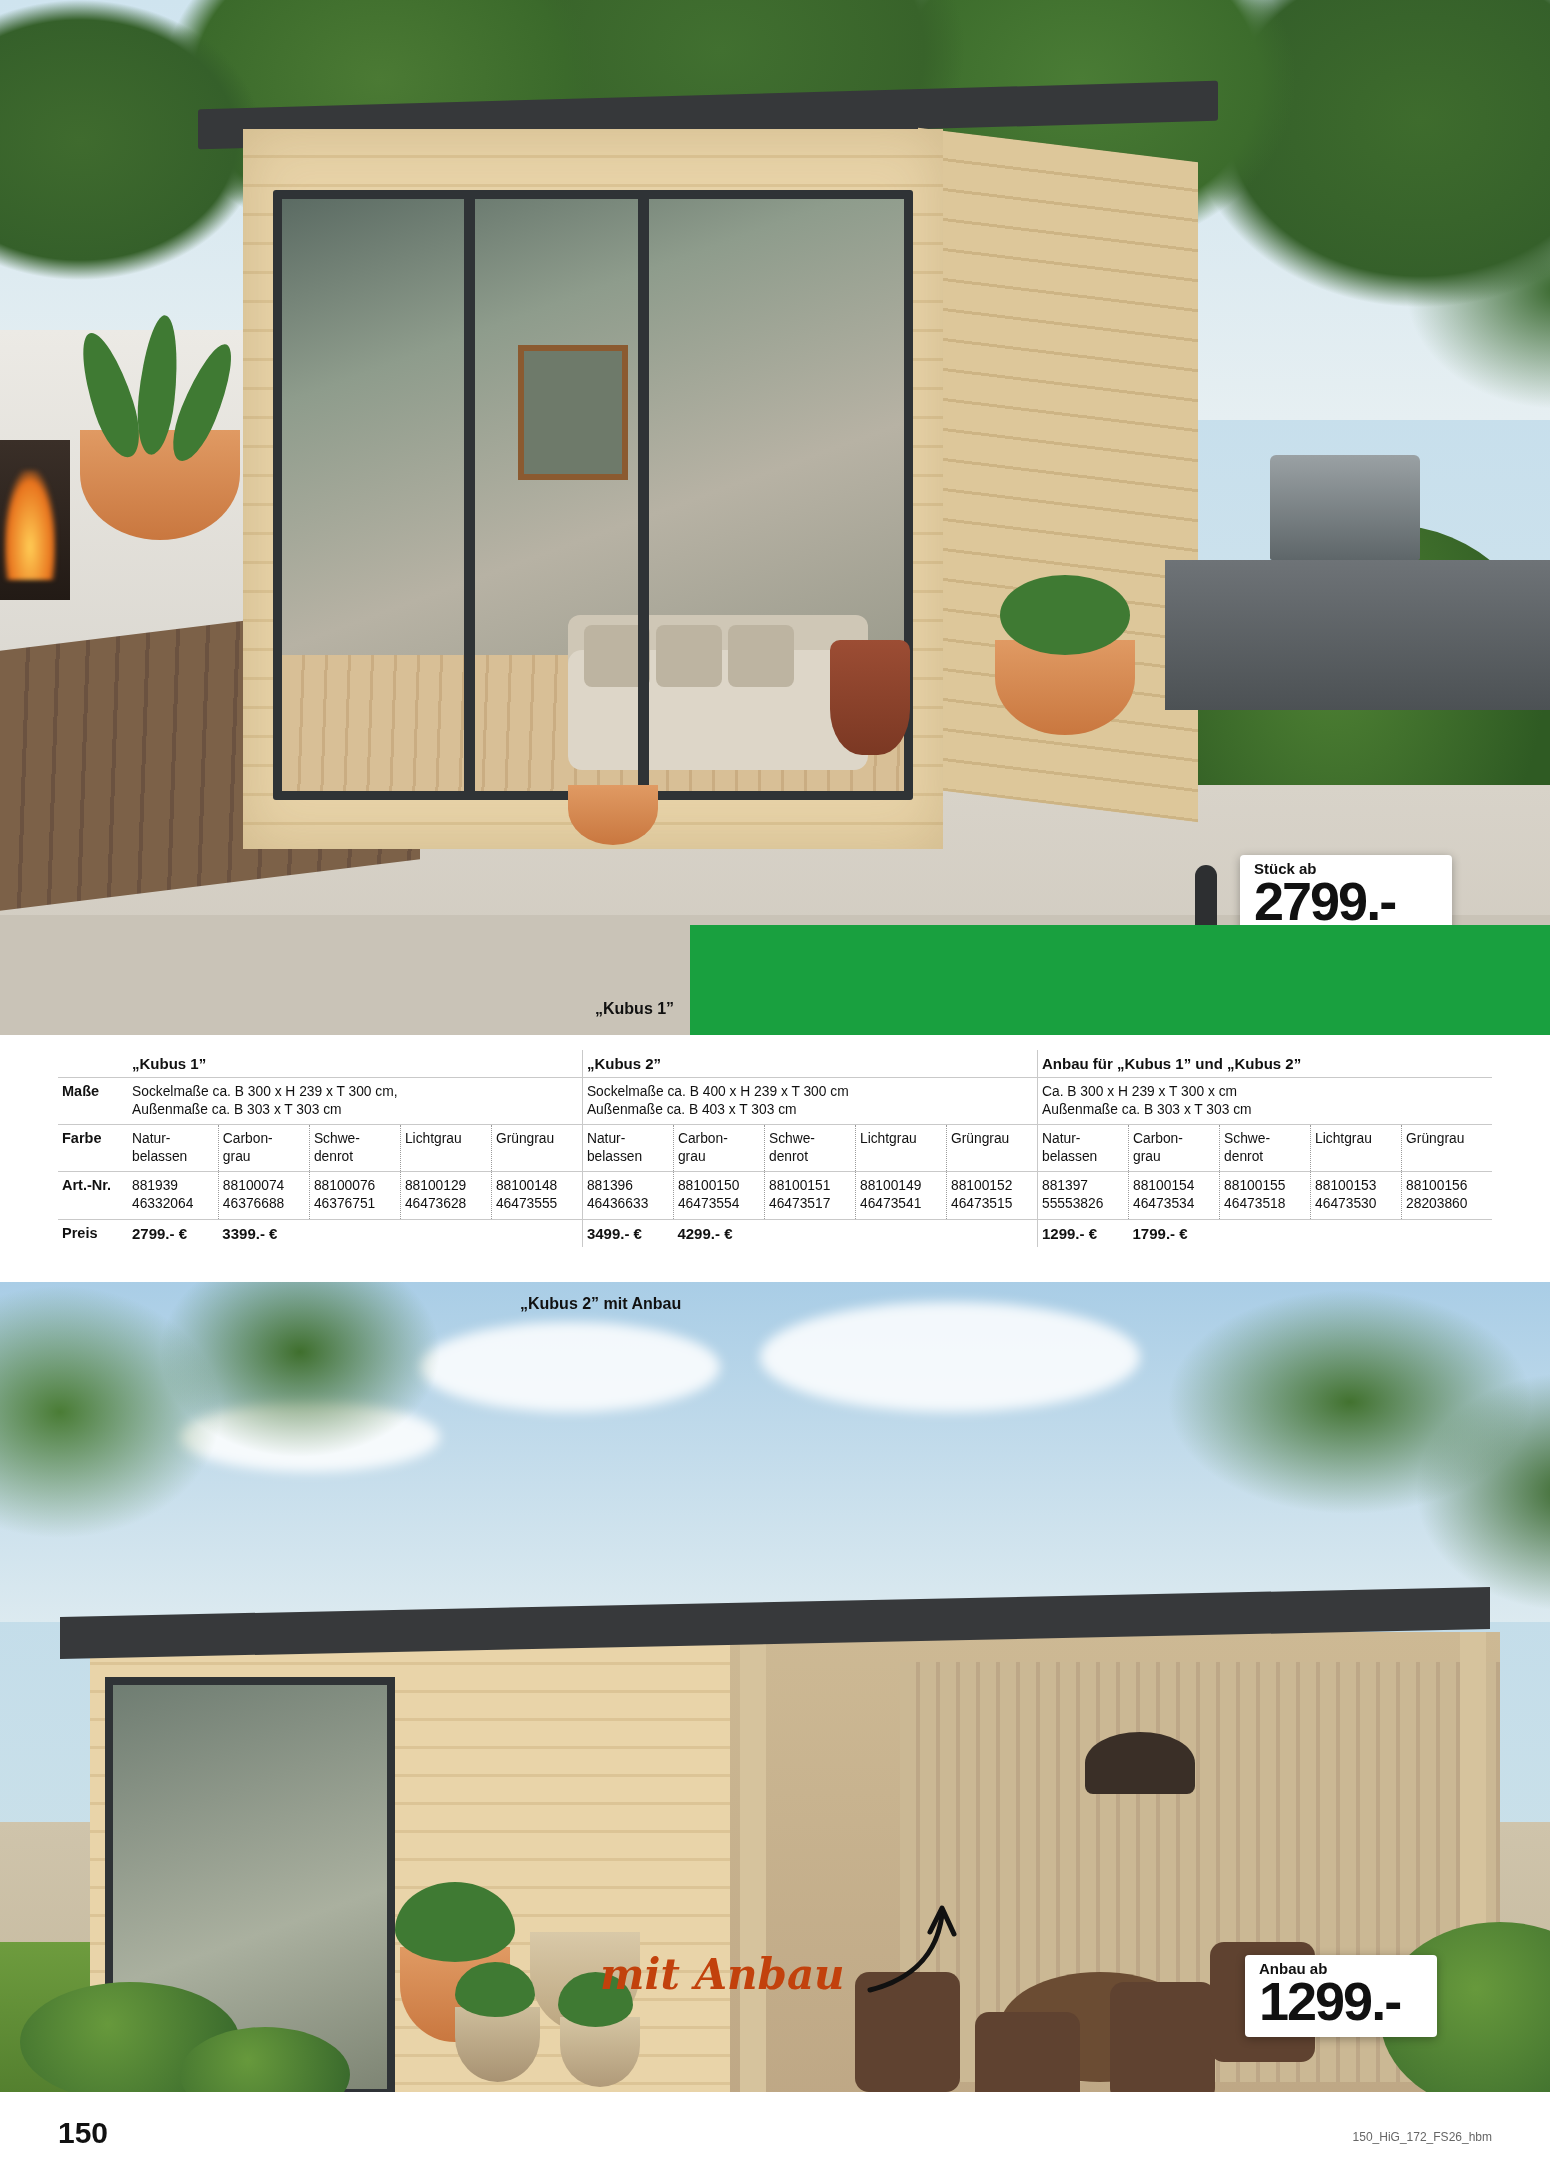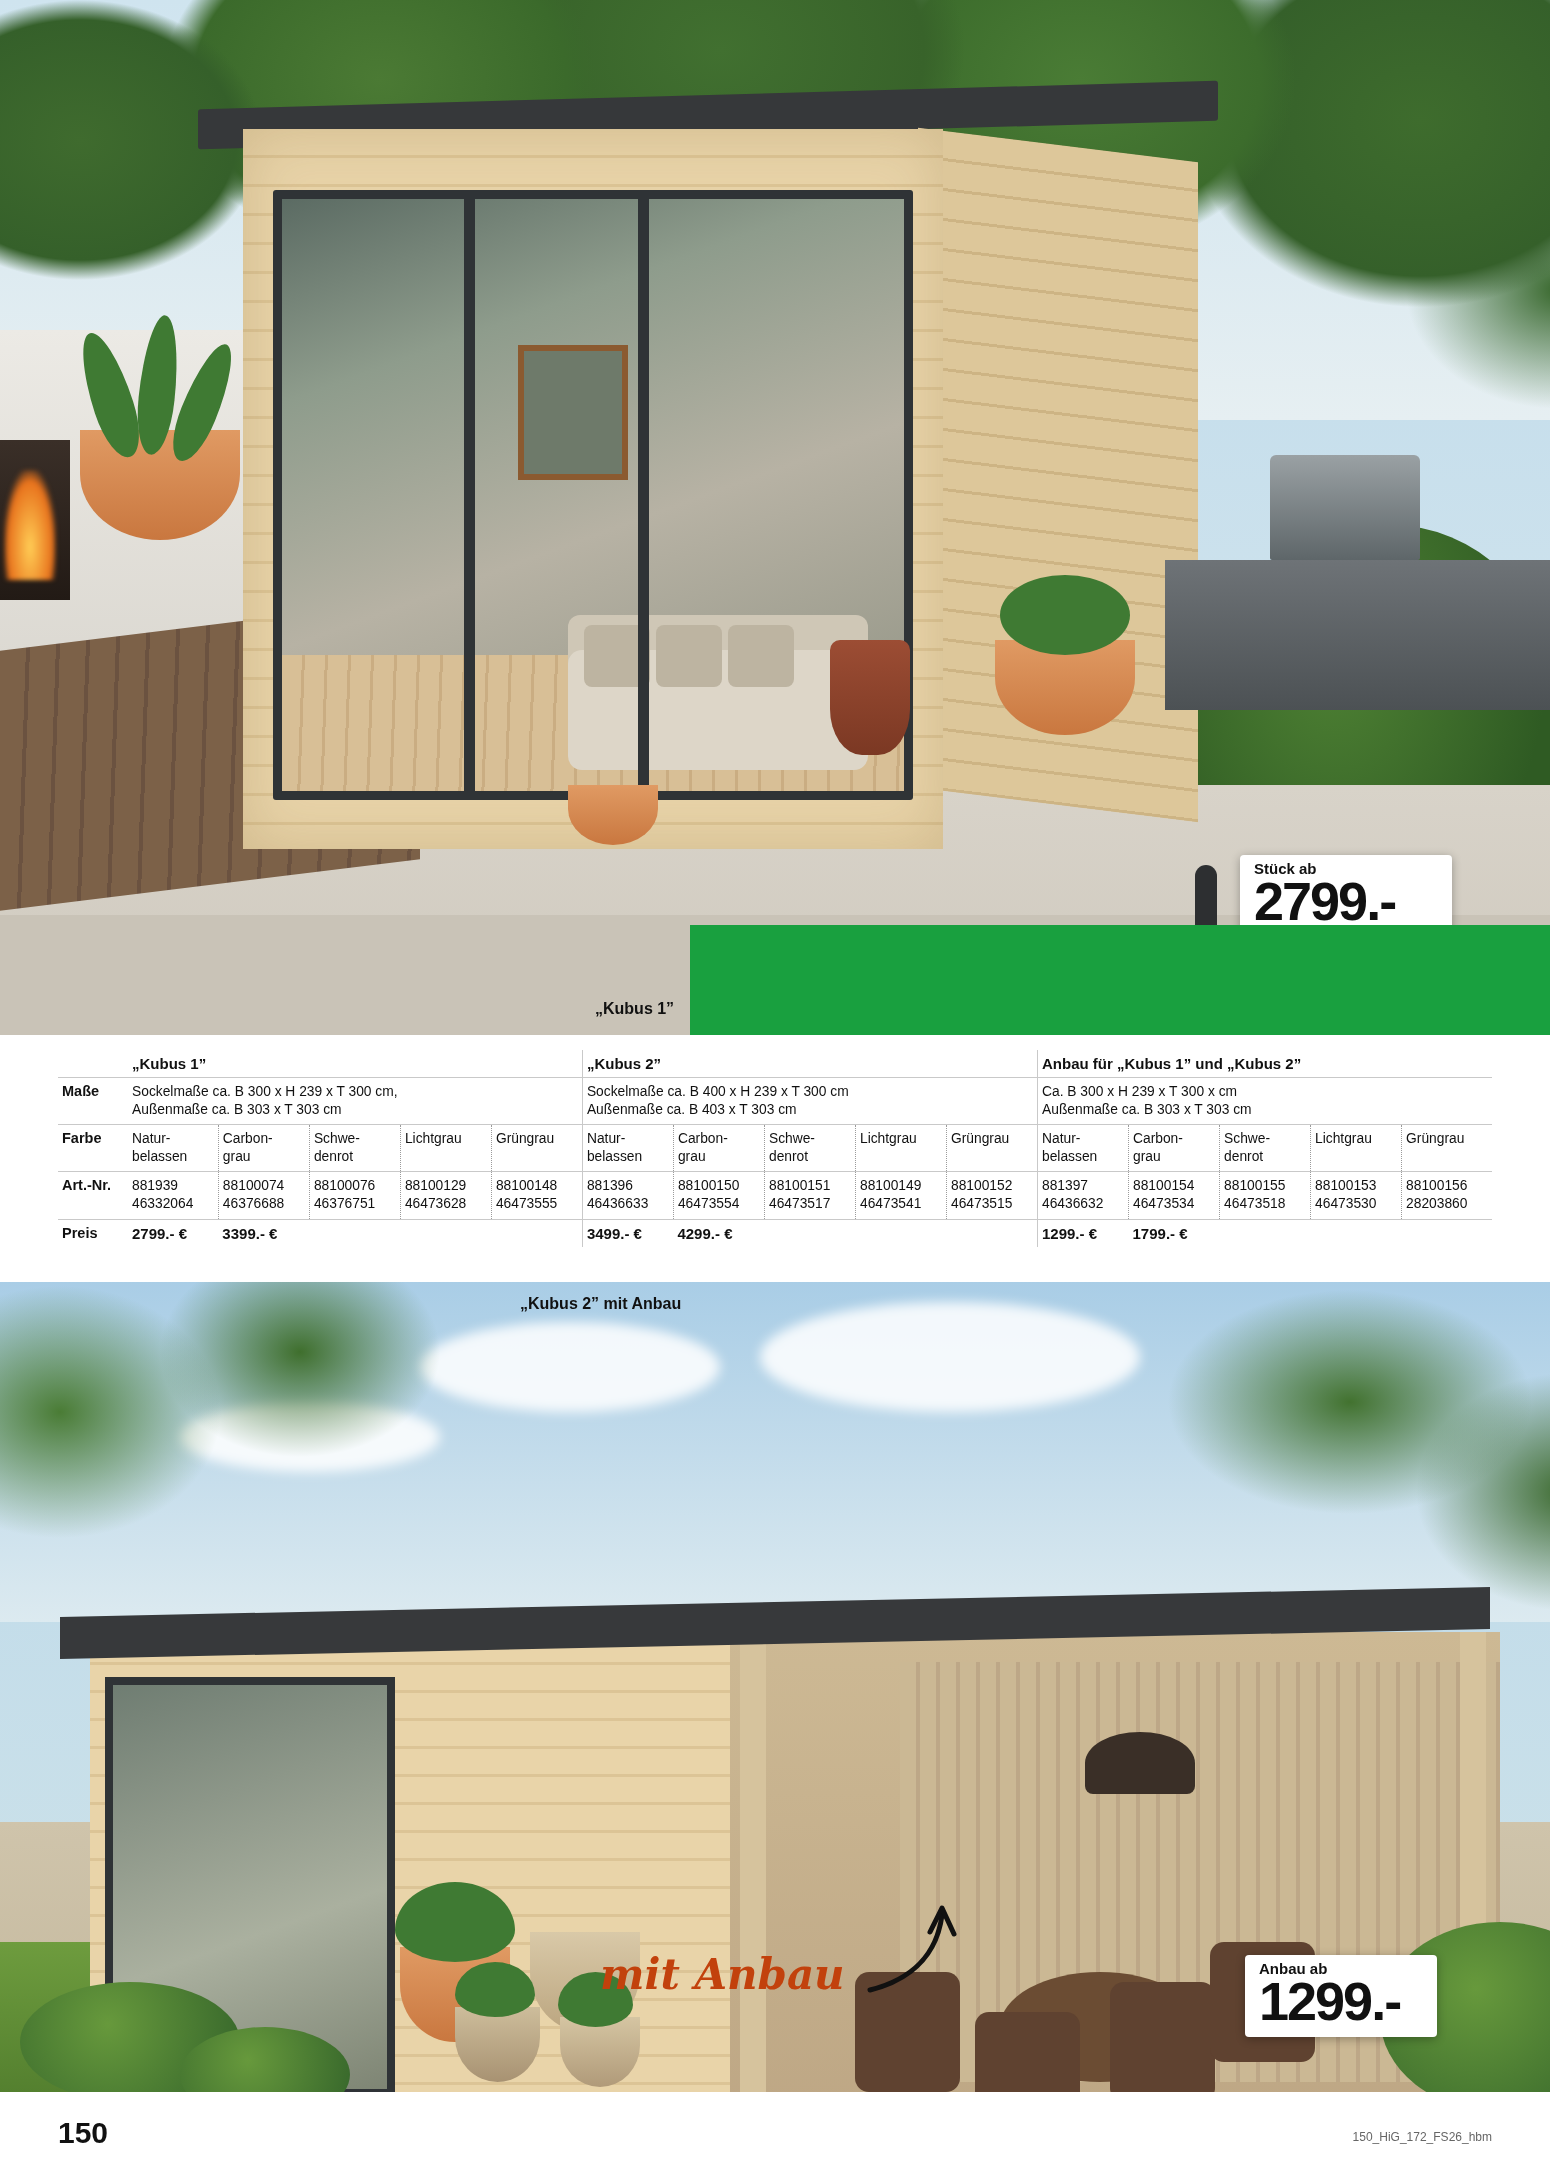--- a/index.html
+++ b/index.html
@@ -358,21 +358,21 @@
 46436633</td>
       <td class="artnr dotsep" style="white-space:pre-line">88100150
 46473554</td>
       <td class="artnr dotsep" style="white-space:pre-line">88100151
 46473517</td>
       <td class="artnr dotsep" style="white-space:pre-line">88100149
 46473541</td>
       <td class="artnr dotsep" style="white-space:pre-line">88100152
 46473515</td>
       <td class="artnr vsep" style="white-space:pre-line">881397
-46436632</td>
+55553826</td>
       <td class="artnr dotsep" style="white-space:pre-line">88100154
 46473534</td>
       <td class="artnr dotsep" style="white-space:pre-line">88100155
 46473518</td>
       <td class="artnr dotsep" style="white-space:pre-line">88100153
 46473530</td>
       <td class="artnr dotsep" style="white-space:pre-line">88100156
 28203860</td>
     </tr>
     <tr>

